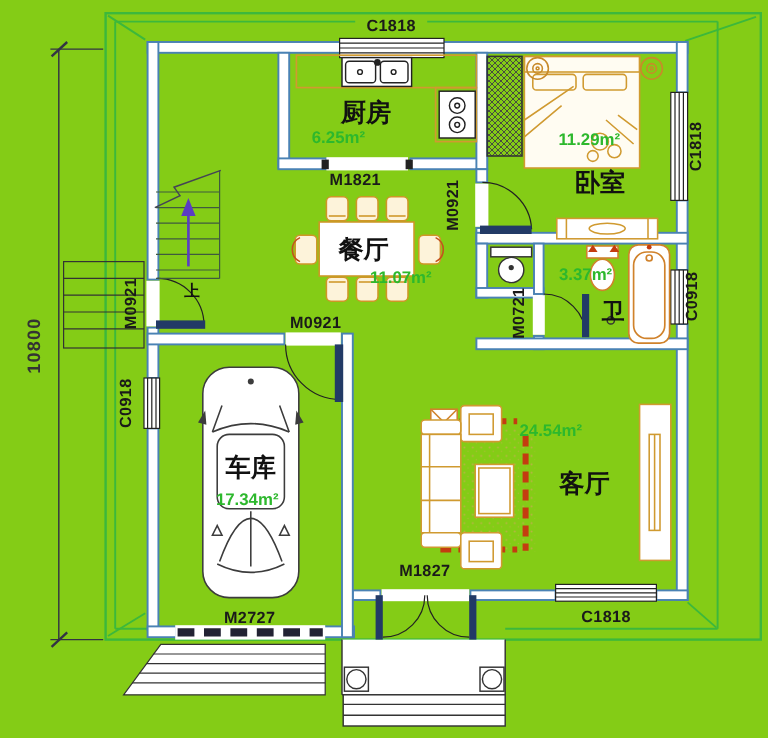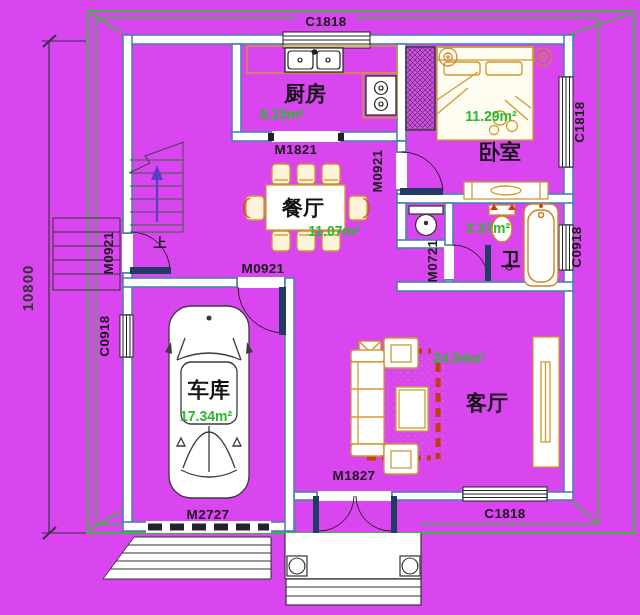--- a/index.html
+++ b/index.html
@@ -1,16 +1,16 @@
 <!DOCTYPE html>
 <html><head>
 <meta charset="utf-8">
 <style>
   html,body{margin:0;padding:0;background:#ffffff;}
-  .canvas{position:relative;width:640px;height:615px;background:#d946ef;overflow:hidden;
+  .canvas{position:relative;width:640px;height:615px;background:#84cc16;overflow:hidden;
           font-family:"Liberation Sans","DejaVu Sans",sans-serif;}
   svg{position:absolute;left:0;top:0;}
   text{font-family:"Liberation Sans","DejaVu Sans",sans-serif;}
   .code-label{font-size:13.5px;font-weight:700;fill:#1a1a1a;letter-spacing:.3px;}
   .room-label{font-size:21px;font-weight:700;fill:#111;}
   .room-label-sm{font-size:19px;font-weight:700;fill:#111;}
   .area-label{font-size:14px;font-weight:700;fill:#2db82d;}
   .dim-label{font-size:15px;font-weight:700;fill:#333;letter-spacing:1px;}
   .up-label{font-size:13px;font-weight:700;fill:#111;}
 </style>

